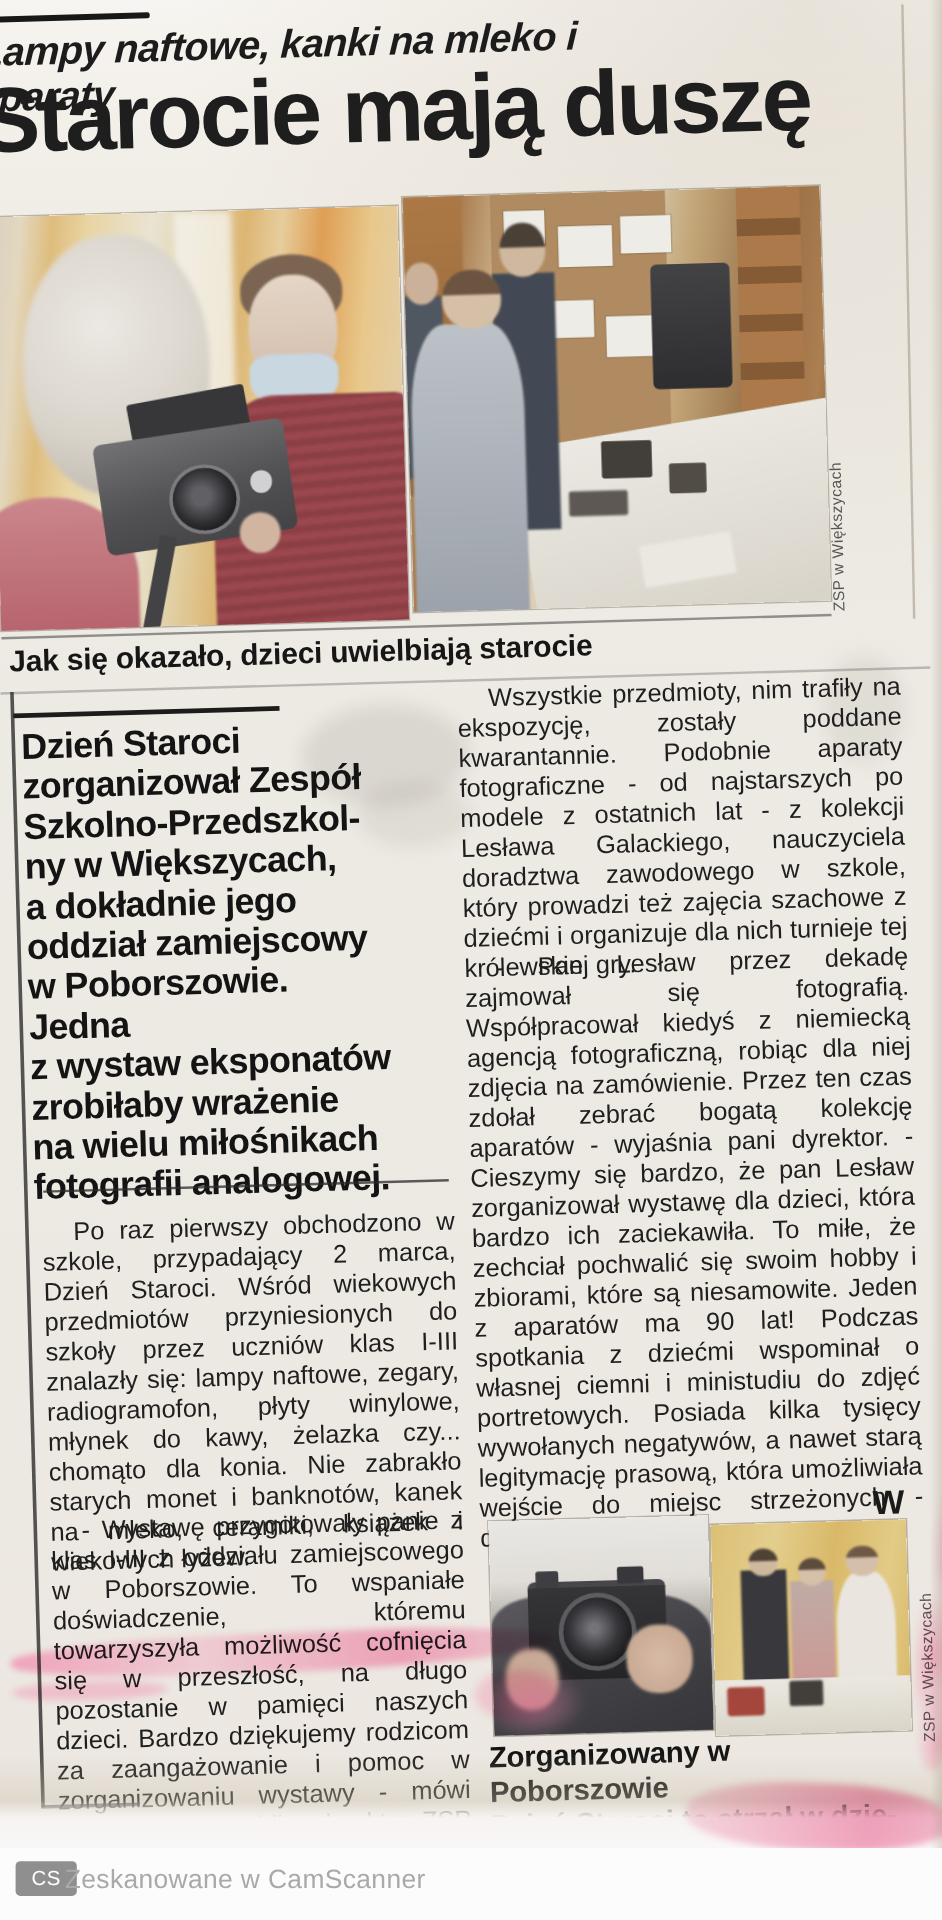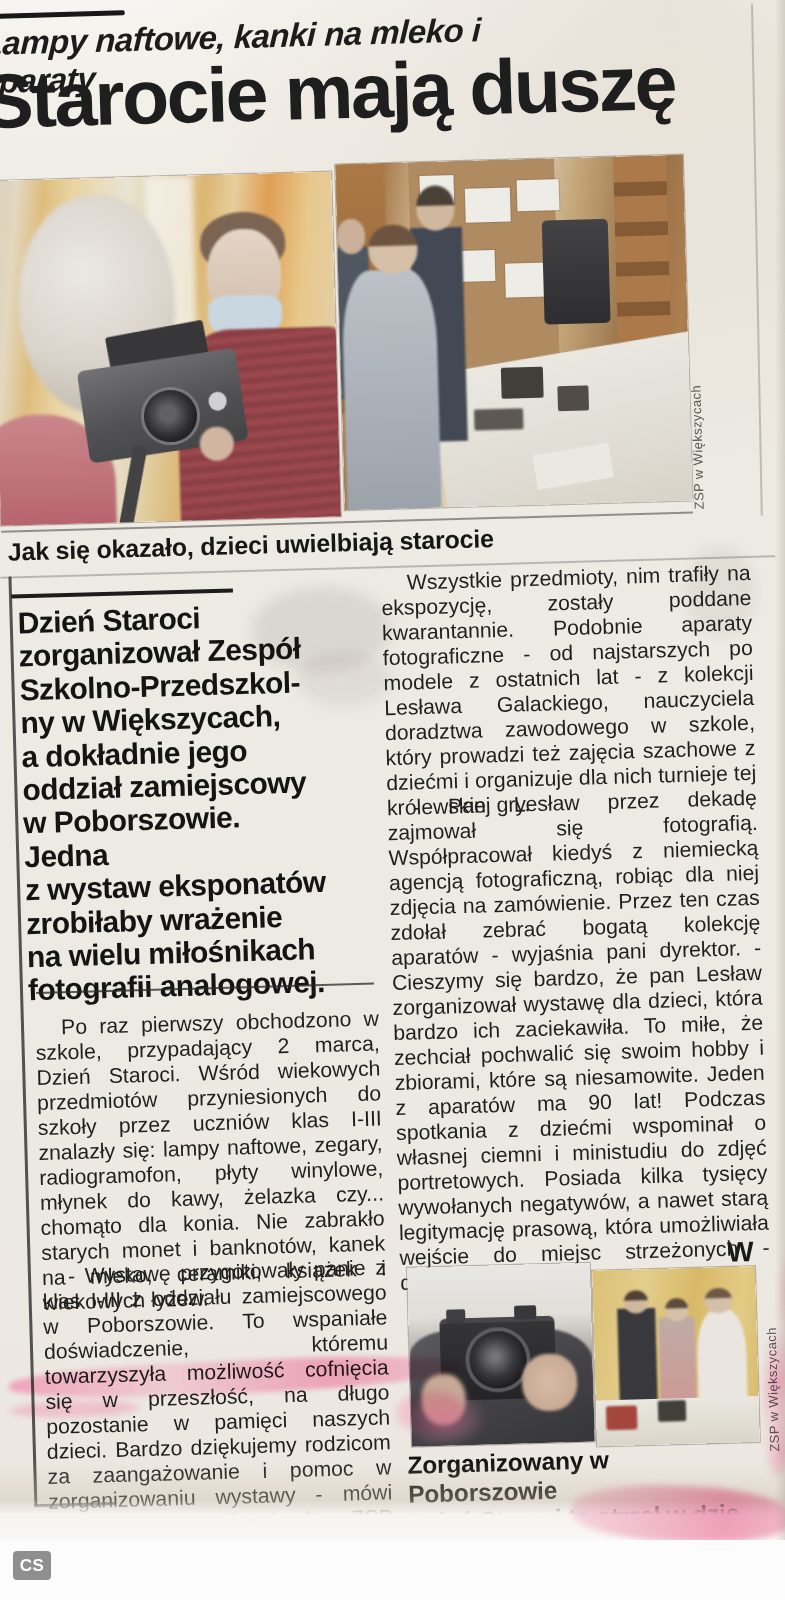--- a/index.html
+++ b/index.html
@@ -186,22 +186,22 @@
   .right-shadow{
     position:absolute;right:0;top:0;width:10px;height:1540px;
     background:linear-gradient(to right,rgba(160,148,130,0),rgba(160,148,130,.3));
   }
 
   
   .footerbar{
     position:absolute;left:0;top:1540px;width:785px;height:60px;background:#fcfcfc;
   }
   .cs-logo{
-    position:absolute;left:13px;top:11px;width:38px;height:29px;border-radius:4px;
-    background:#8f8f8f;color:#fff;font-size:17px;font-weight:700;
+    position:absolute;left:13px;top:11px;width:51px;height:29px;border-radius:4px;
+    background:#8f8f8f;color:#fff;font-size:17px;font-weight:400;
     display:flex;align-items:center;justify-content:center;letter-spacing:.5px;
   }
   .footer-text{
     position:absolute;left:54px;top:0;height:52px;display:flex;align-items:center;
     font-size:22px;color:#a9a9a9;letter-spacing:.3px;
   }
 </style>
 </head>
 <body>
 
@@ -338,14 +338,15 @@
       <div class="hl hl-bl-photo"></div>
     </div>
 
     <div class="torn-edge"></div>
     <div class="hl hl-bottom"></div>
     <div class="right-shadow"></div>
   </div>
 
   <div class="footerbar">
     <div class="cs-logo">CS</div>
+    <div class="footer-text">Zeskanowane w CamScanner</div>
   </div>
 </div>
 
 </body></html>

